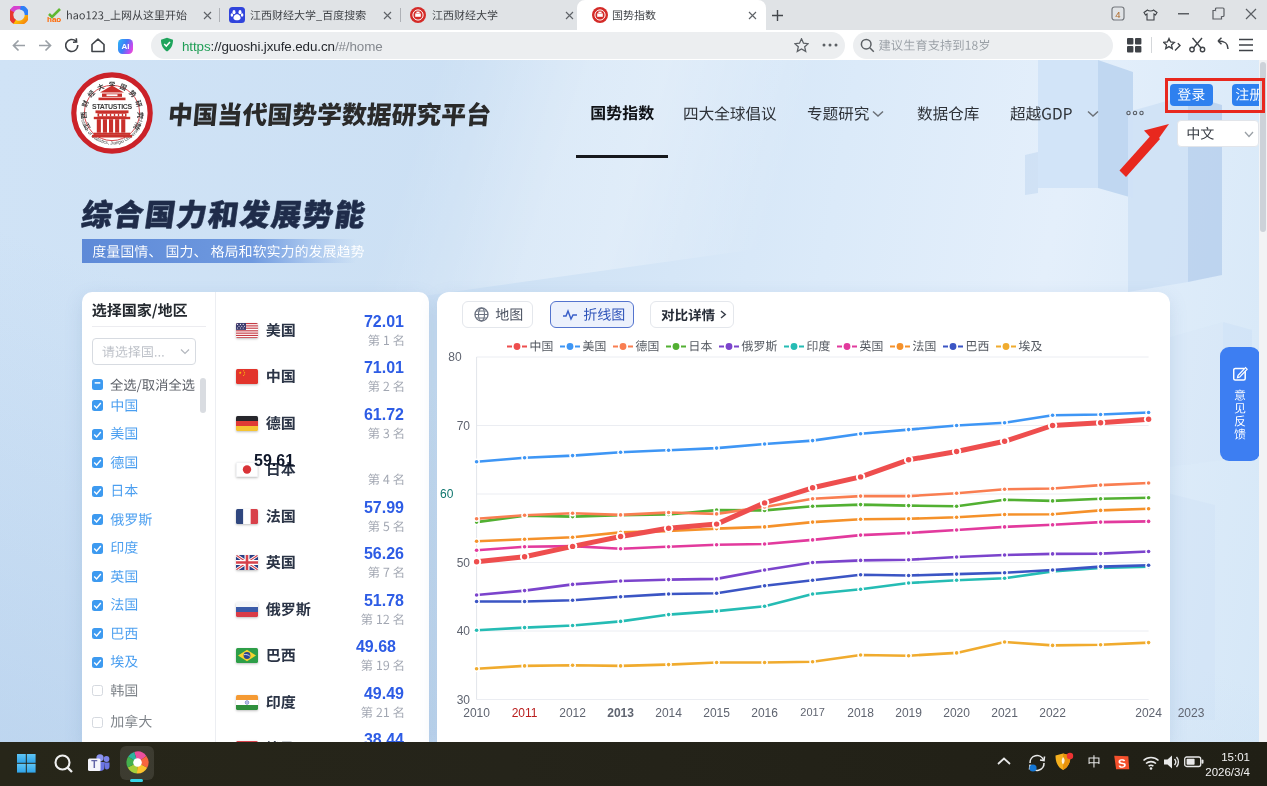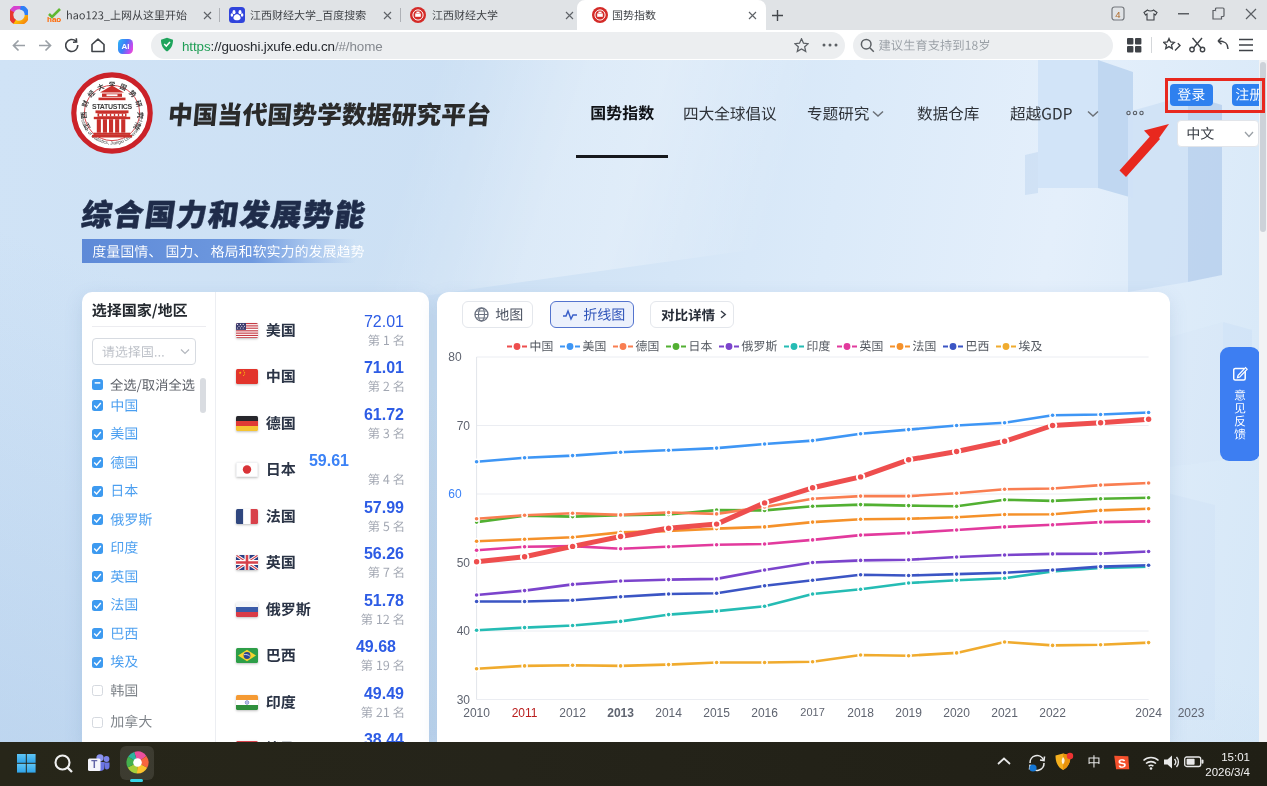--- a/index.html
+++ b/index.html
@@ -666,21 +666,21 @@
     </g>
   </svg>
 <svg style="position:absolute;left:259.2px;top:318.7px; overflow:visible" width="43.5" height="22.5">
     <g transform="translate(6.8,16.80)">
       <g fill="#2b3446" transform="scale(0.06)">
         <use href="#q134" x="0"></use>
         <use href="#q43" x="250"></use>
       </g>
     </g>
   </svg>
-<div class="abs" style="left:254px;top:312.5px;width:150px;text-align:right;font-size:16px;font-weight:normal;color:#2d5ce5;">72.01</div>
+<div class="abs" style="left:254px;top:312.5px;width:150px;text-align:right;font-size:16px;font-weight:bold;color:#2d5ce5;">72.01</div>
 <svg style="position:absolute;left:361.8px;top:330.5px; overflow:visible" width="48.8" height="18.8">
     <g transform="translate(5.6,14.00)">
       <g fill="#a2a7b2" transform="scale(0.05)">
         <use href="#q135" x="0"></use>
         <use href="#q3" x="306"></use>
         <use href="#q136" x="501"></use>
       </g>
     </g>
   </svg>
 <svg class="abs" style="left:236px;top:369px;border-radius:1.5px;box-shadow:0 1px 2.5px rgba(0,0,0,0.25);overflow:hidden;" width="22" height="15">
@@ -740,21 +740,21 @@
     <circle cx="11" cy="7.5" r="4.2" fill="#d93438"></circle>
   </svg>
 <svg style="position:absolute;left:259.2px;top:458.2px; overflow:visible" width="43.5" height="22.5">
     <g transform="translate(6.8,16.80)">
       <g fill="#2b3446" transform="scale(0.06)">
         <use href="#q139" x="0"></use>
         <use href="#q140" x="250"></use>
       </g>
     </g>
   </svg>
-<div class="abs" style="left:254px;top:452px;width:150px;text-align:center;font-size:16px;font-weight:bold;color:#3b82f6;">59.61</div>
+<div class="abs" style="left:254px;top:452px;width:150px;text-align:left;font-size:16px;font-weight:bold;color:#0f172a;">59.61</div>
 <svg style="position:absolute;left:361.8px;top:470.0px; overflow:visible" width="48.8" height="18.8">
     <g transform="translate(5.6,14.00)">
       <g fill="#a2a7b2" transform="scale(0.05)">
         <use href="#q135" x="0"></use>
         <use href="#q141" x="306"></use>
         <use href="#q136" x="501"></use>
       </g>
     </g>
   </svg>
 <svg class="abs" style="left:236px;top:508.5px;border-radius:1.5px;box-shadow:0 1px 2.5px rgba(0,0,0,0.25);overflow:hidden;" width="22" height="15">
@@ -1386,21 +1386,21 @@
       <circle cx="1052.6" cy="425.5" r="4.7" fill="#fff"></circle>
       <circle cx="1052.6" cy="425.5" r="2.7" fill="#ee4e4e"></circle>
       <circle cx="1100.6" cy="422.8" r="4.7" fill="#fff"></circle>
       <circle cx="1100.6" cy="422.8" r="2.7" fill="#ee4e4e"></circle>
       <circle cx="1148.6" cy="419.3" r="4.7" fill="#fff"></circle>
       <circle cx="1148.6" cy="419.3" r="2.7" fill="#ee4e4e"></circle>
     </g>
   </svg>
 <div class="abs" style="left:440px;top:350px;width:30px;text-align:center;font-size:12px;color:#5f6470;">80</div>
 <div class="abs" style="left:440px;top:418.5px;width:30px;text-align:right;font-size:12px;color:#5f6470;">70</div>
-<div class="abs" style="left:440px;top:487px;width:30px;text-align:center;font-size:12px;color:#3b82f6;">60</div>
+<div class="abs" style="left:440px;top:487px;width:30px;text-align:left;font-size:12px;color:#0f766e;">60</div>
 <div class="abs" style="left:440px;top:555.5px;width:30px;text-align:right;font-size:12px;color:#5f6470;">50</div>
 <div class="abs" style="left:440px;top:624px;width:30px;text-align:right;font-size:12px;color:#5f6470;">40</div>
 <div class="abs" style="left:440px;top:692.5px;width:30px;text-align:right;font-size:12px;color:#5f6470;">30</div>
 <div class="abs" style="left:456.6px;top:706px;width:40px;text-align:center;font-size:12px;color:#5f6470;">2010</div>
 <div class="abs" style="left:504.6px;top:706px;width:40px;text-align:center;font-size:12px;color:#b91c1c;">2011</div>
 <div class="abs" style="left:552.6px;top:706px;width:40px;text-align:center;font-size:12px;color:#5f6470;">2012</div>
 <div class="abs" style="left:600.6px;top:706px;width:40px;text-align:center;font-size:12px;color:#5f6470;font-weight:bold;">2013</div>
 <div class="abs" style="left:648.6px;top:706px;width:40px;text-align:center;font-size:12px;color:#5f6470;">2014</div>
 <div class="abs" style="left:696.6px;top:706px;width:40px;text-align:center;font-size:12px;color:#5f6470;">2015</div>
 <div class="abs" style="left:744.6px;top:706px;width:40px;text-align:center;font-size:12px;color:#5f6470;">2016</div>

